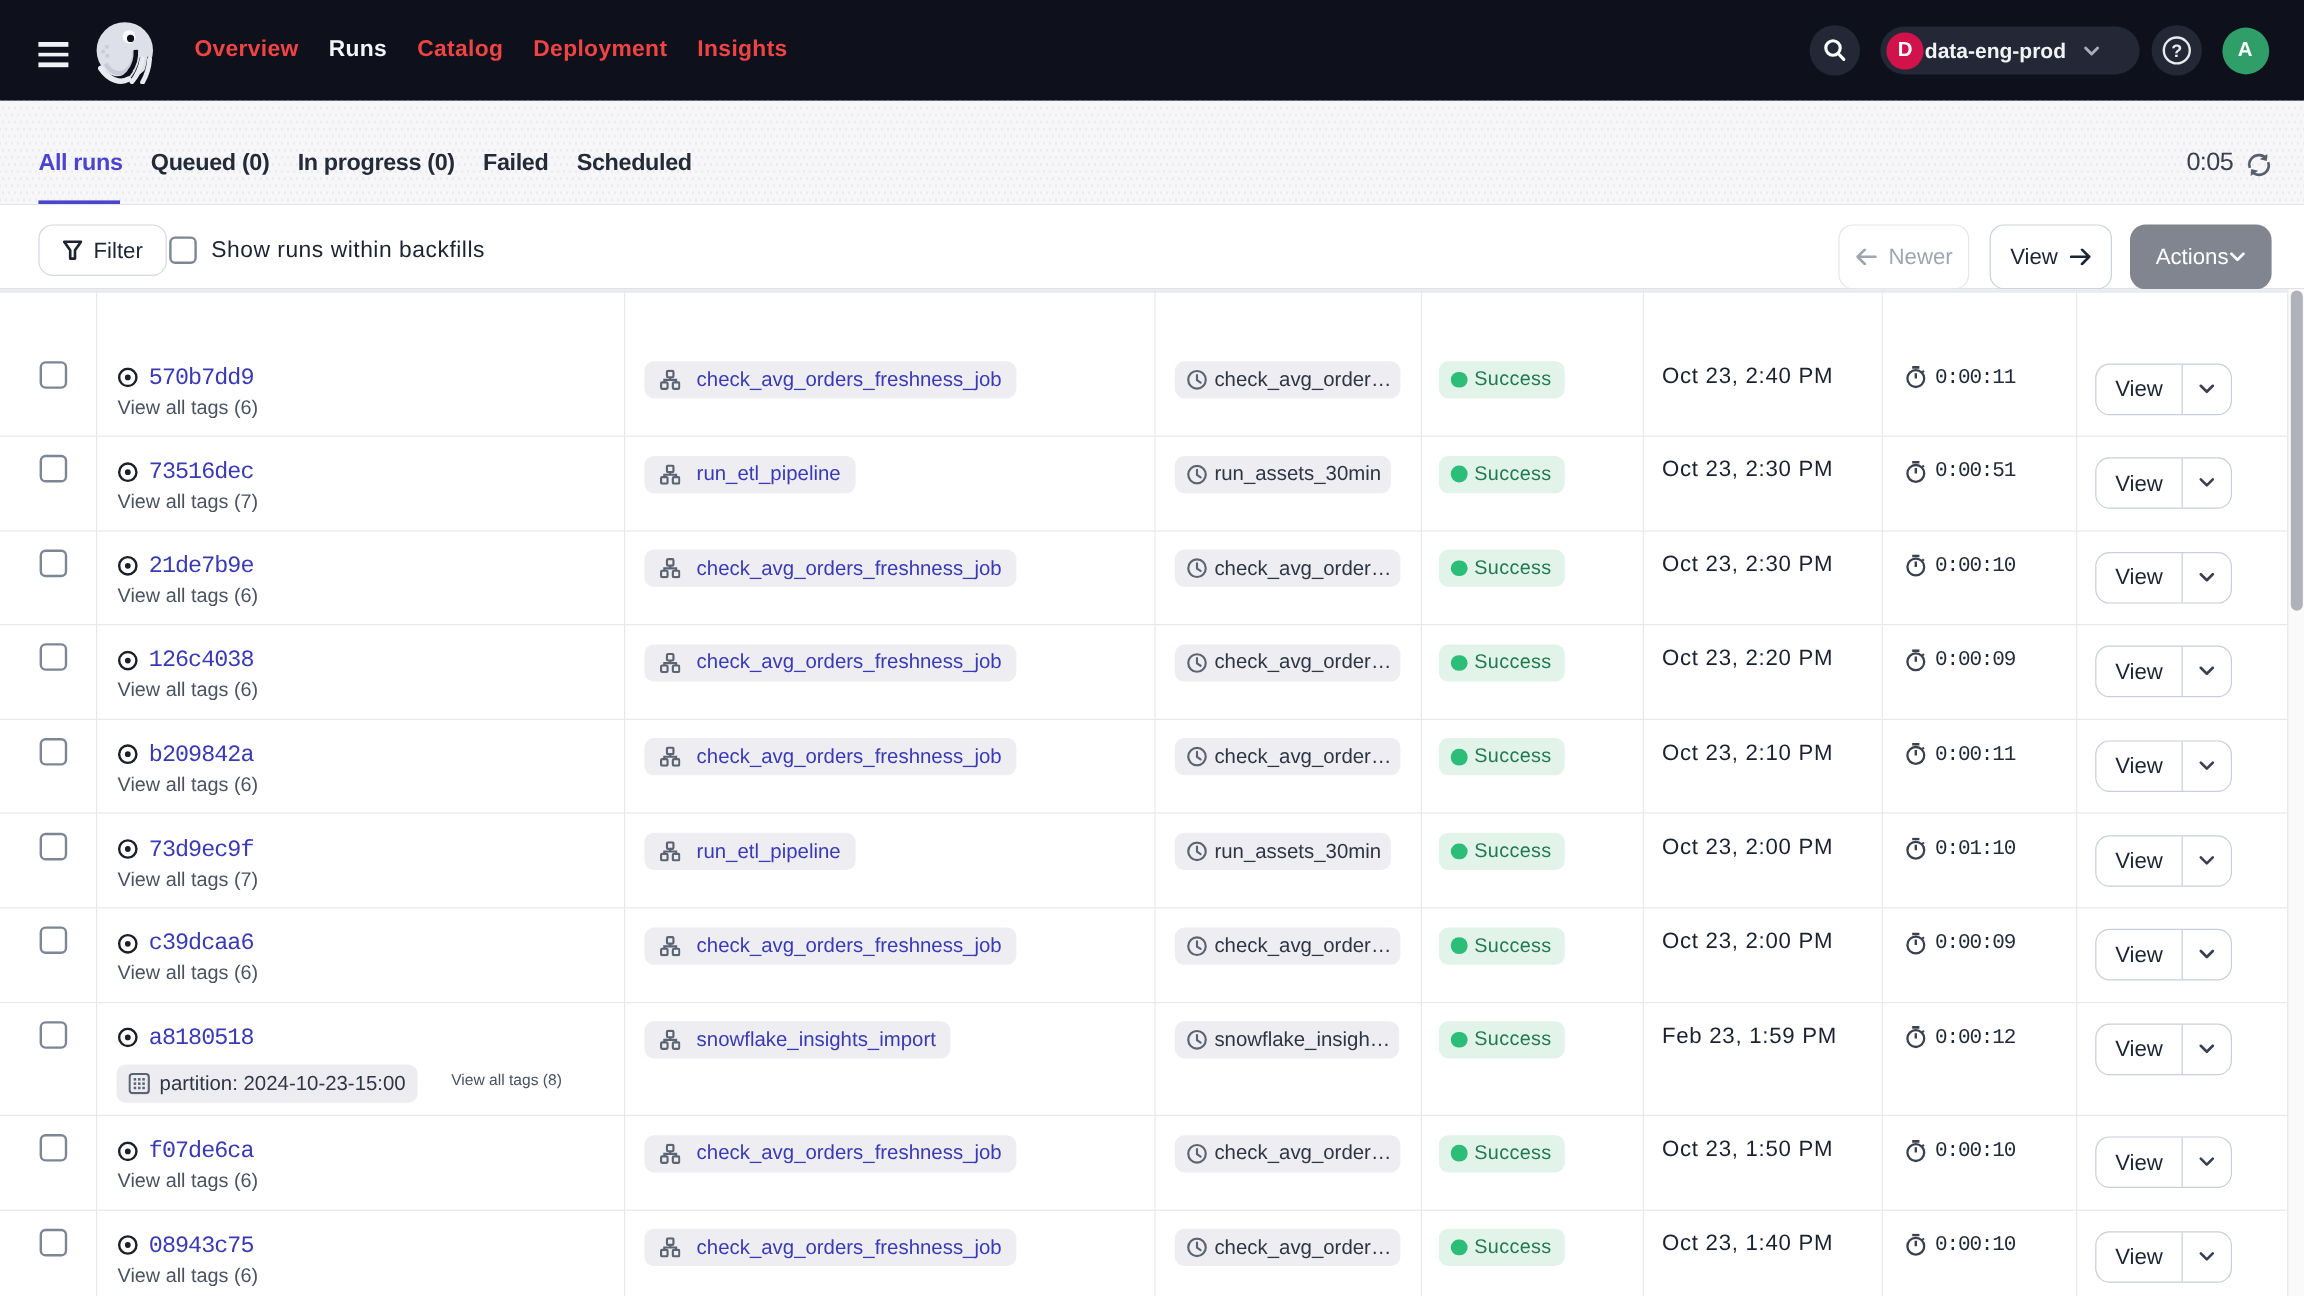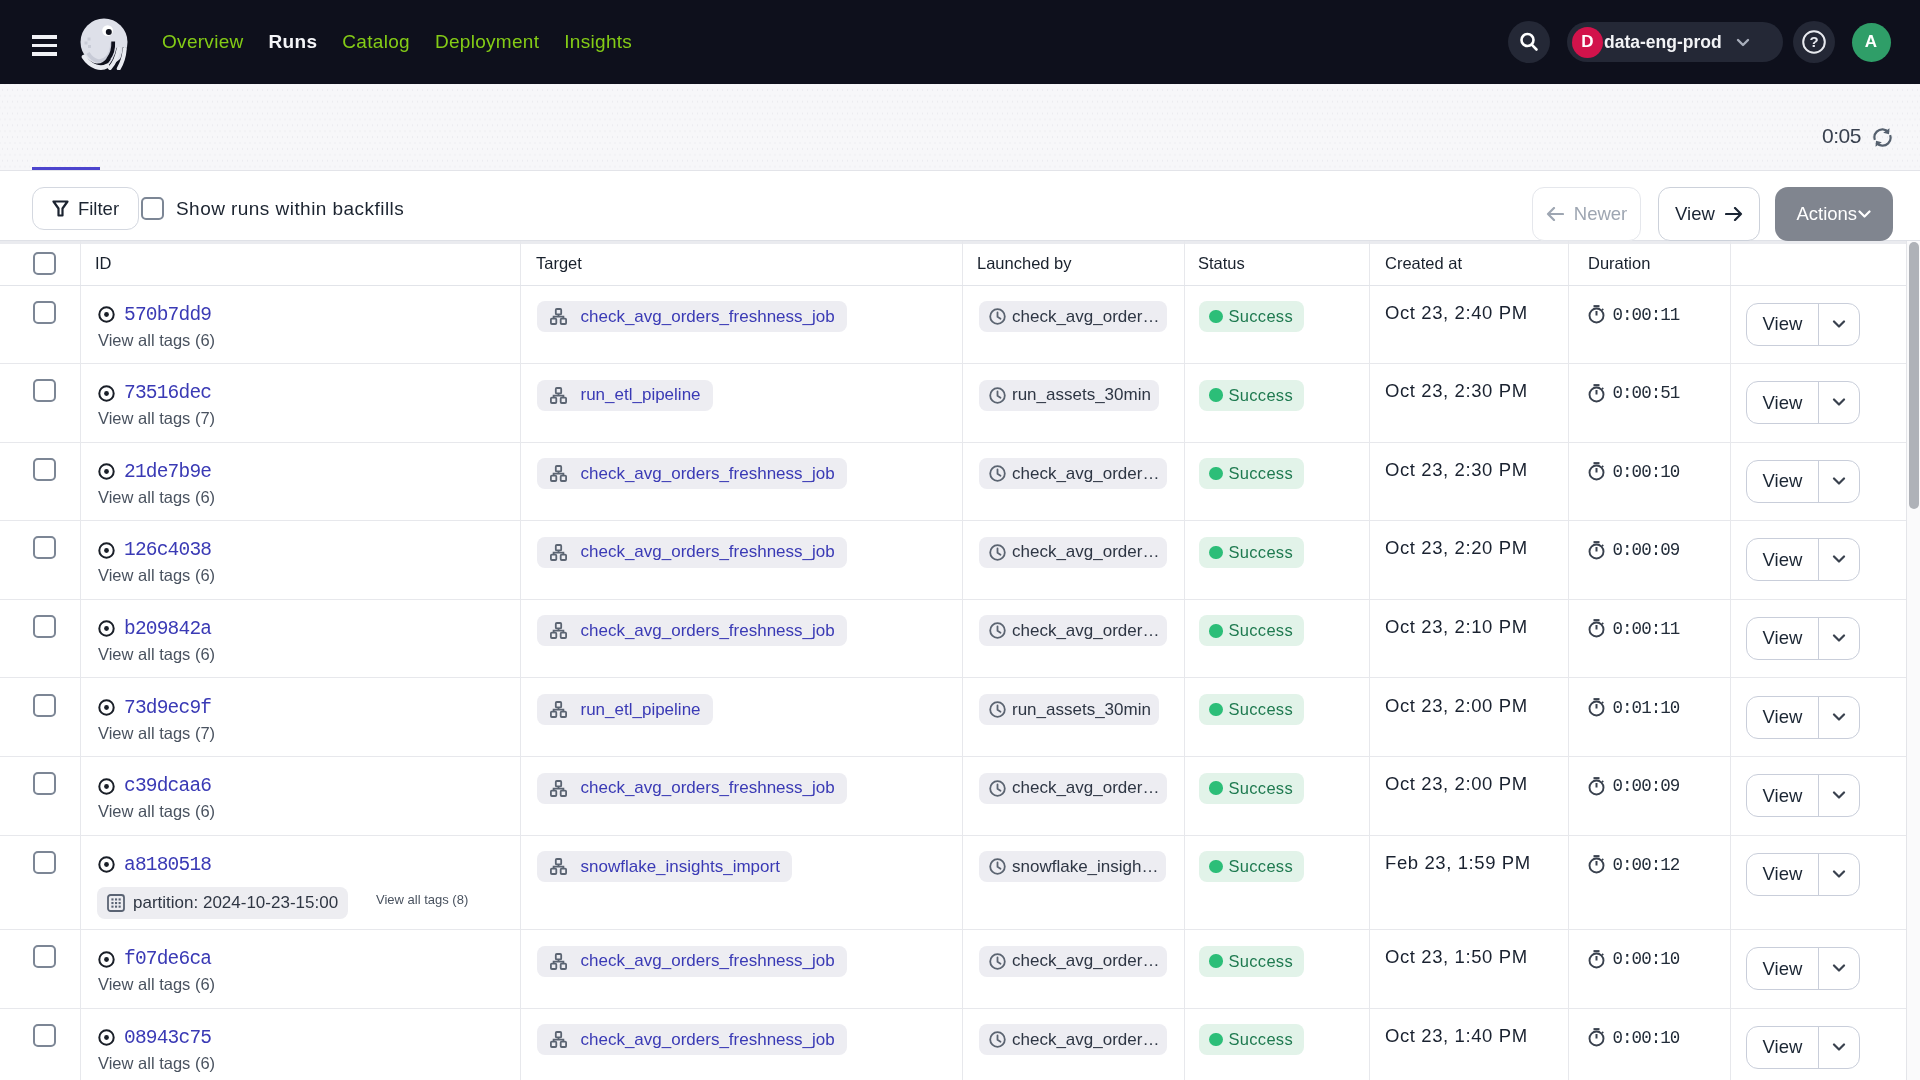--- a/index.html
+++ b/index.html
@@ -6,21 +6,21 @@
 html,body { width:1920px; height:1080px; overflow:hidden; background:#fff;
   font-family:"Liberation Sans", sans-serif; }
 .mono { font-family:"Liberation Mono", monospace; }
 
 
 #nav { position:absolute; left:0; top:0; width:1920px; height:84px; background:#0E101C; }
 #hamb { position:absolute; left:32px; top:35px; width:25px; height:21px; }
 #hamb div { position:absolute; left:0; width:25px; height:3.8px; background:#F1F2F6; }
 #logo { position:absolute; left:78px; top:16px; }
 .navlinks { position:absolute; left:162px; top:0; height:84px; display:flex; align-items:center; gap:25px; }
-.navlinks a { color:#84cc16; font-size:19px; letter-spacing:0.3px; text-decoration:none; }
+.navlinks a { color:#ef4444; font-size:19px; letter-spacing:0.3px; text-decoration:none;font-weight:bold; }
 .navlinks a.active { color:#F4F5F8; font-weight:700; }
 .ncirc { position:absolute; top:21px; width:42px; height:42px; border-radius:50%; background:#242836; display:flex; align-items:center; justify-content:center; }
 #deploypill { position:absolute; left:1567px; top:22px; width:216px; height:40px; border-radius:20px; background:#242836; display:flex; align-items:center; }
 #dcirc { width:31px; height:31px; margin-left:5px; border-radius:50%; background:#D2134B; color:#fff; font-weight:700; font-size:17px; display:flex; align-items:center; justify-content:center; }
 #deploypill .dname { color:#F2F3F6; font-size:17.5px; font-weight:600; margin-left:1px; }
 #avatar { position:absolute; left:1851.5px; top:22.5px; width:39px; height:39px; border-radius:50%; background:#2F9E68; color:#fff; font-weight:700; font-size:17px; display:flex; align-items:center; justify-content:center; }
 
 
 #tabbar { position:absolute; left:0; top:84px; width:1920px; height:87px; background:#F7F7F9;
   background-image:radial-gradient(circle, #ECECF0 0.95px, transparent 0.95px), radial-gradient(circle, #ECECF0 0.95px, transparent 0.95px); background-size:5px 11.8px, 5px 11.8px; background-position:0 0, 2.5px 5.9px;
@@ -119,20 +119,27 @@
   <div class="ncirc" style="left:1793px;">
     <svg width="26" height="26" viewBox="0 0 26 26">
         <circle cx="13" cy="13" r="10.8" stroke="#E8EAEF" stroke-width="2" fill="none"></circle>
         <text x="13" y="18.2" font-size="15" font-weight="700" fill="#E8EAEF" text-anchor="middle" font-family="Liberation Sans, sans-serif">?</text>
       </svg>
   </div>
   <div id="avatar">A</div>
 </div>
 
 <div id="tabbar">
+  <div class="tabs">
+    <span class="on">All runs</span>
+      <span>Queued (0)</span>
+      <span>In progress (0)</span>
+      <span>Failed</span>
+      <span>Scheduled</span>
+  </div>
   <div id="tabline"></div>
   <div id="timer">0:05</div>
   <svg id="refr" width="21" height="21" viewBox="0 0 21 21">
     <path d="M2.9 12.9 A 8 8 0 0 1 4.8 4.6 A 8 8 0 0 1 16.6 5.2" stroke="#55606E" stroke-width="2.2" fill="none"></path>
     <path d="M18.1 8.1 A 8 8 0 0 1 16.2 16.4 A 8 8 0 0 1 4.4 15.8" stroke="#55606E" stroke-width="2.2" fill="none"></path>
     <path d="M17.5 1.3 L17 7.2 L11.2 5.8 Z" fill="#55606E"></path>
     <path d="M3.5 19.7 L4 13.8 L9.8 15.2 Z" fill="#55606E"></path>
   </svg>
 </div>
 
@@ -169,29 +176,20 @@
 
 <div id="tbl">
   <div style="position:absolute;left:0;top:0;width:1920px;height:2.7px;background:#EAEBEF;"></div>
   <div class="vline" style="left:79.5px"></div>
   <div class="vline" style="left:520px"></div>
   <div class="vline" style="left:961.5px"></div>
   <div class="vline" style="left:1183.5px"></div>
   <div class="vline" style="left:1368.5px"></div>
   <div class="vline" style="left:1567.5px"></div>
   <div class="vline" style="left:1729.5px"></div>
-  <div id="thead">
-    <div class="cb" style="position:absolute; left:32.5px; top:11px;"></div>
-    <span style="left:95px">ID</span>
-    <span style="left:536px">Target</span>
-    <span style="left:977px">Launched by</span>
-    <span style="left:1198px">Status</span>
-    <span style="left:1385px">Created at</span>
-    <span style="left:1588px">Duration</span>
-  </div>
   <div id="rows">
       <div class="row" style="top:44.5px; height:78.6px;">
     <div class="cb rcb"></div>
     <div class="idline">
           <svg width="17" height="17" viewBox="0 0 17 17">
             <circle cx="8.5" cy="8.5" r="7.2" stroke="#1A1F28" stroke-width="2" fill="none"></circle>
             <circle cx="8.5" cy="8.5" r="2.4" fill="#1A1F28"></circle>
           </svg>
           <span class="rid mono">570b7dd9</span>
         </div>

